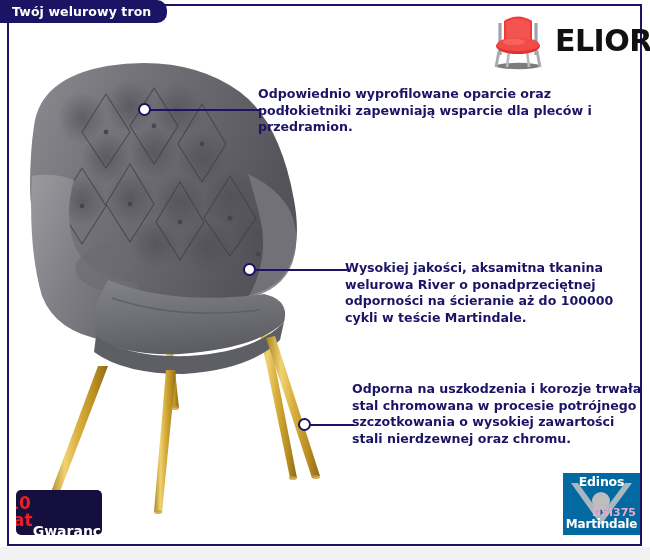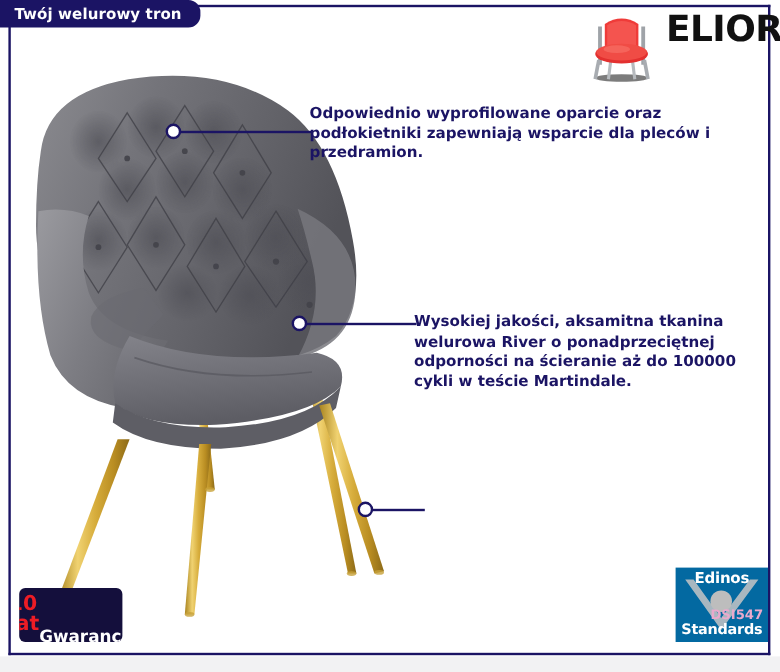--- a/index.html
+++ b/index.html
@@ -44,21 +44,21 @@
     color:#ffffff;
     font-size:12.5px;font-weight:bold;
     letter-spacing:.1px;
     white-space:nowrap;
     z-index:6;
   }
   
   .logo{
     position:absolute;left:487px;top:10px;
     width:150px;height:62px;
-    display:flex;align-items:flex-start;gap:6px;
+    display:flex;align-items:center;gap:6px;
   }
   .logo-mark{width:62px;height:60px;flex:0 0 auto;}
   .logo-text{
     font-size:30px;font-weight:bold;color:#111111;
     letter-spacing:-0.5px;line-height:1;
   }
   
   .chair{
     position:absolute;left:12px;top:48px;width:330px;height:470px;
   }
@@ -271,29 +271,32 @@
   <div class="leader" id="l2"></div>
   <div class="marker" id="m3"></div>
   <div class="leader" id="l3"></div>
 
   <div class="callout" id="co1">
     <div class="txt">Odpowiednio wyprofilowane oparcie oraz podłokietniki zapewniają wsparcie dla pleców i przedramion.</div>
   </div>
   <div class="callout" id="co2">
     <div class="txt">Wysokiej jakości, aksamitna tkanina welurowa River o ponadprzeciętnej odporności na ścieranie aż do 100000 cykli w teście Martindale.</div>
   </div>
+  <div class="callout" id="co3">
+    <div class="txt">Odporna na uszkodzenia i korozje trwała stal chromowana w procesie potrójnego szczotkowania o wysokiej zawartości stali nierdzewnej oraz chromu.</div>
+  </div>
 
   <div class="warranty">
     <div class="w1">10 lat</div>
     <div class="w2">Gwarancji</div>
   </div>
 
   <div class="edinos">
     <svg viewBox="0 0 77 48">
       <path d="M8 2 L38 44 L69 2 L62 2 L38 34 L15 2 Z" fill="#c6c6c6" opacity=".85"></path>
       <circle cx="38" cy="20" r="9" fill="#bdbdbd"></circle>
     </svg>
     <div class="e-top">Edinos</div>
     <div class="e-dsi">DSI</div>
-    <div class="e-804">547</div>
-    <div class="e-std">Standards</div>
+    <div class="e-804">375</div>
+    <div class="e-std">Martindale</div>
   </div>
 </div>
 
 </body></html>

